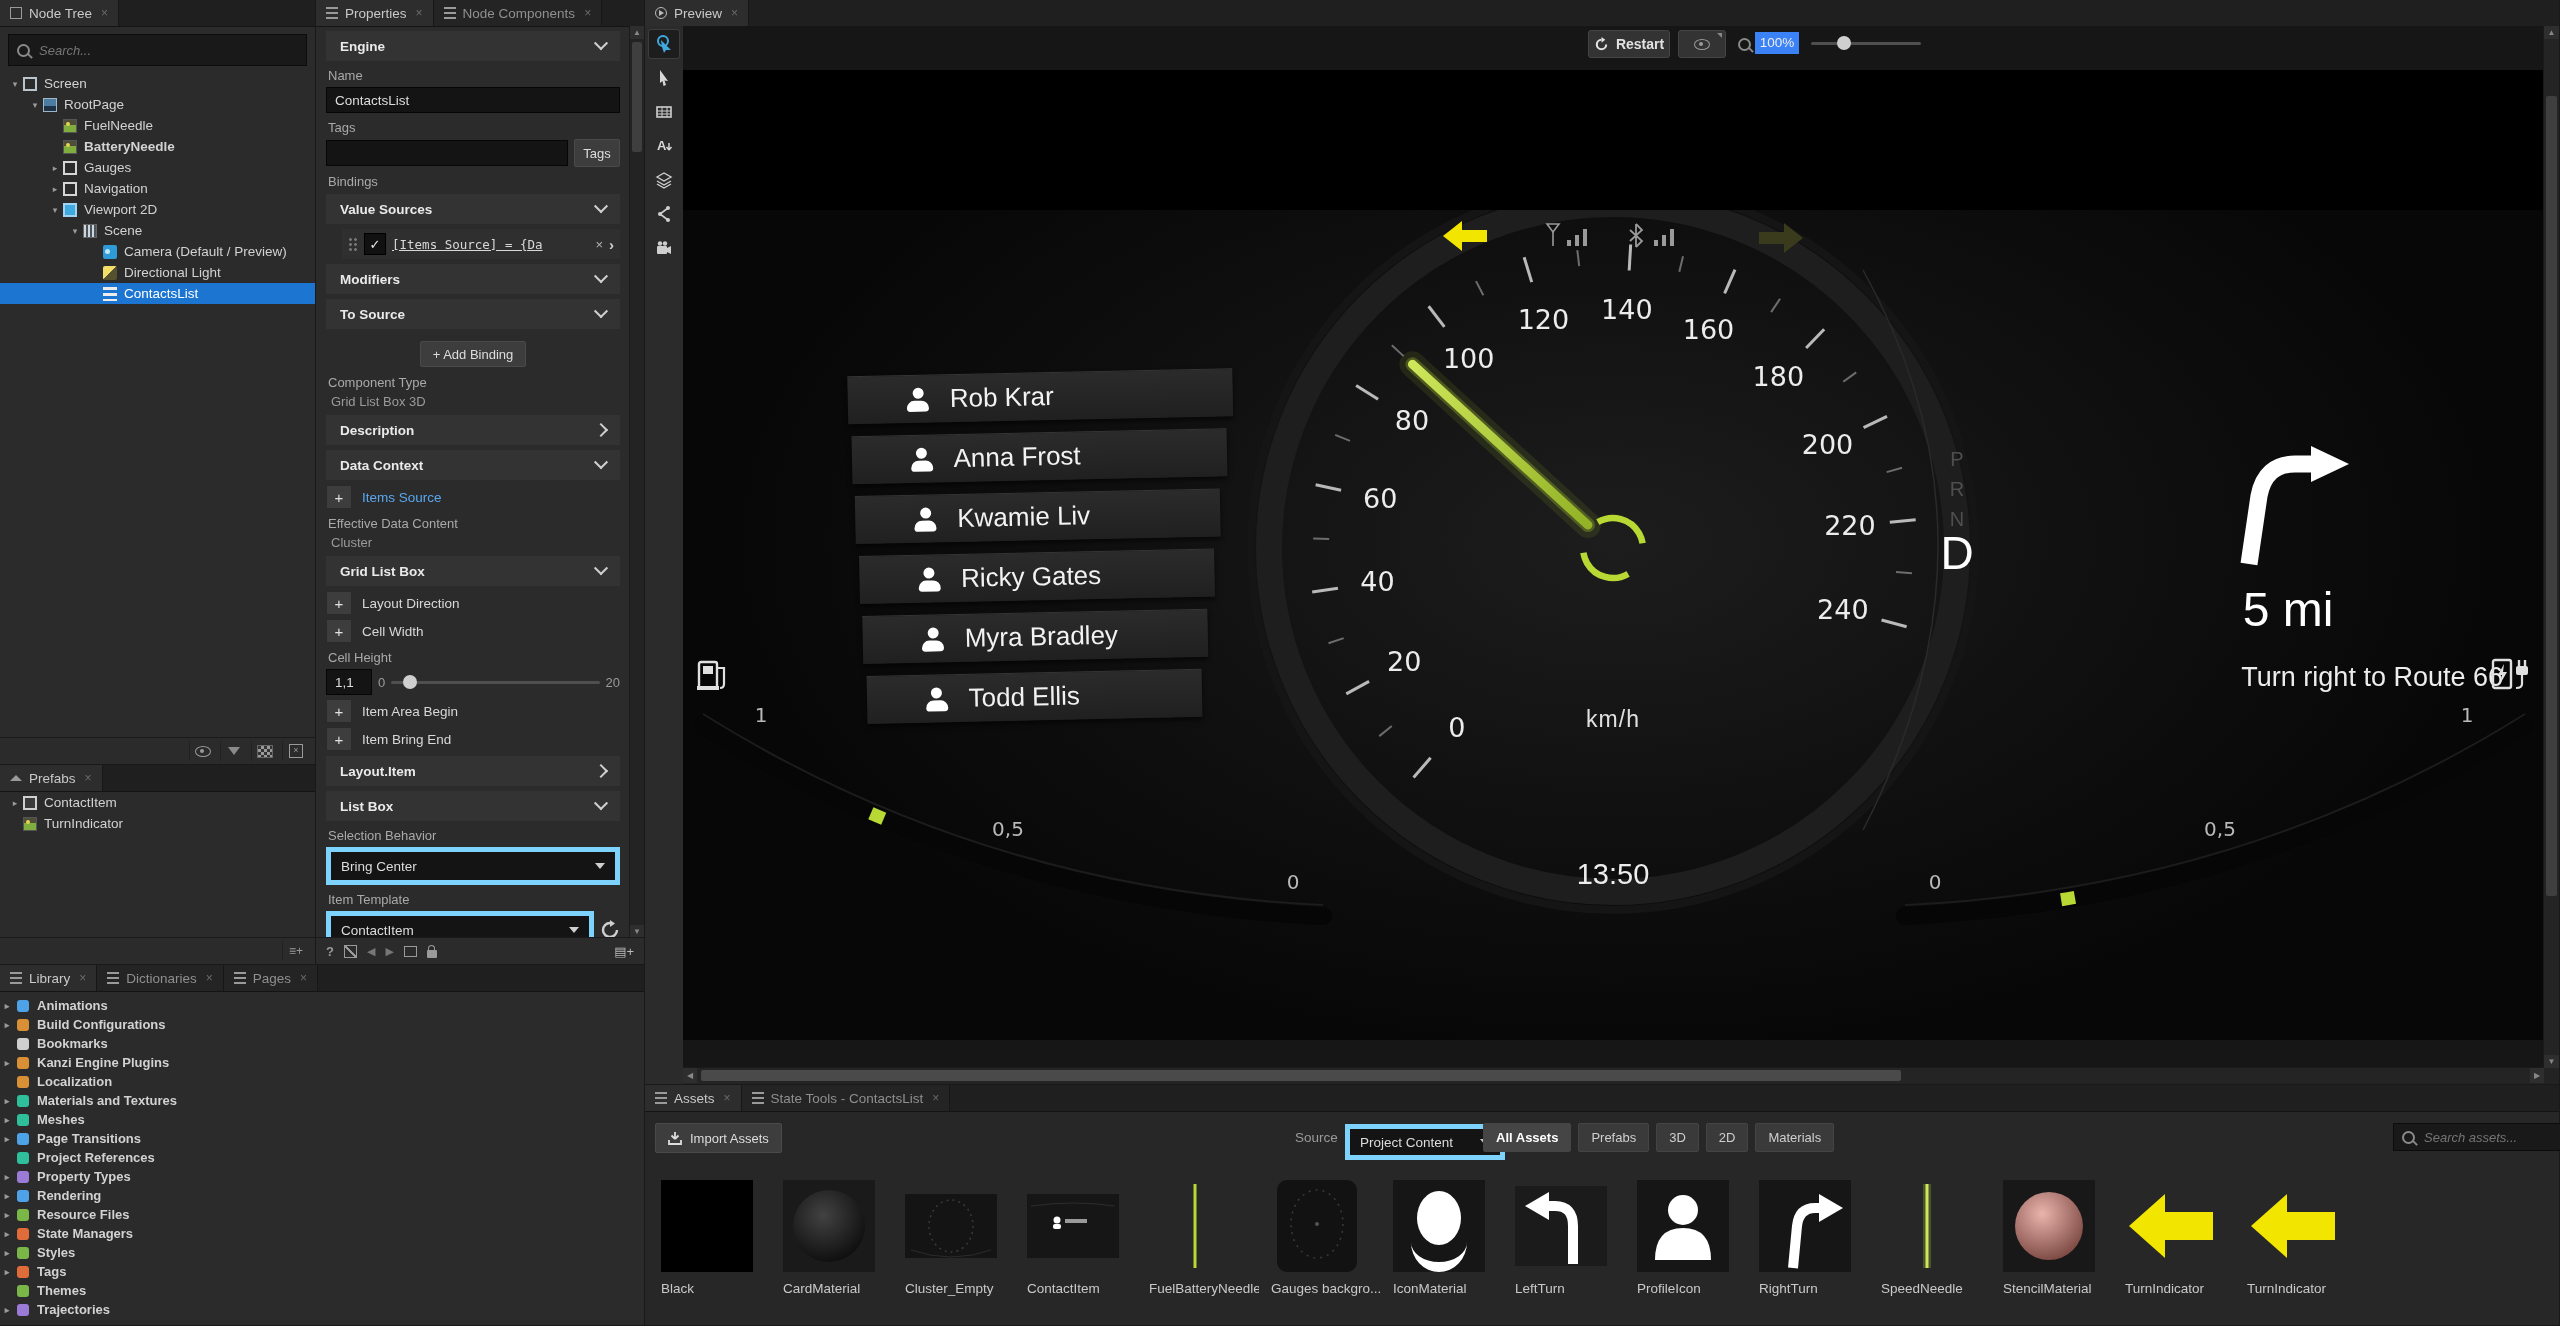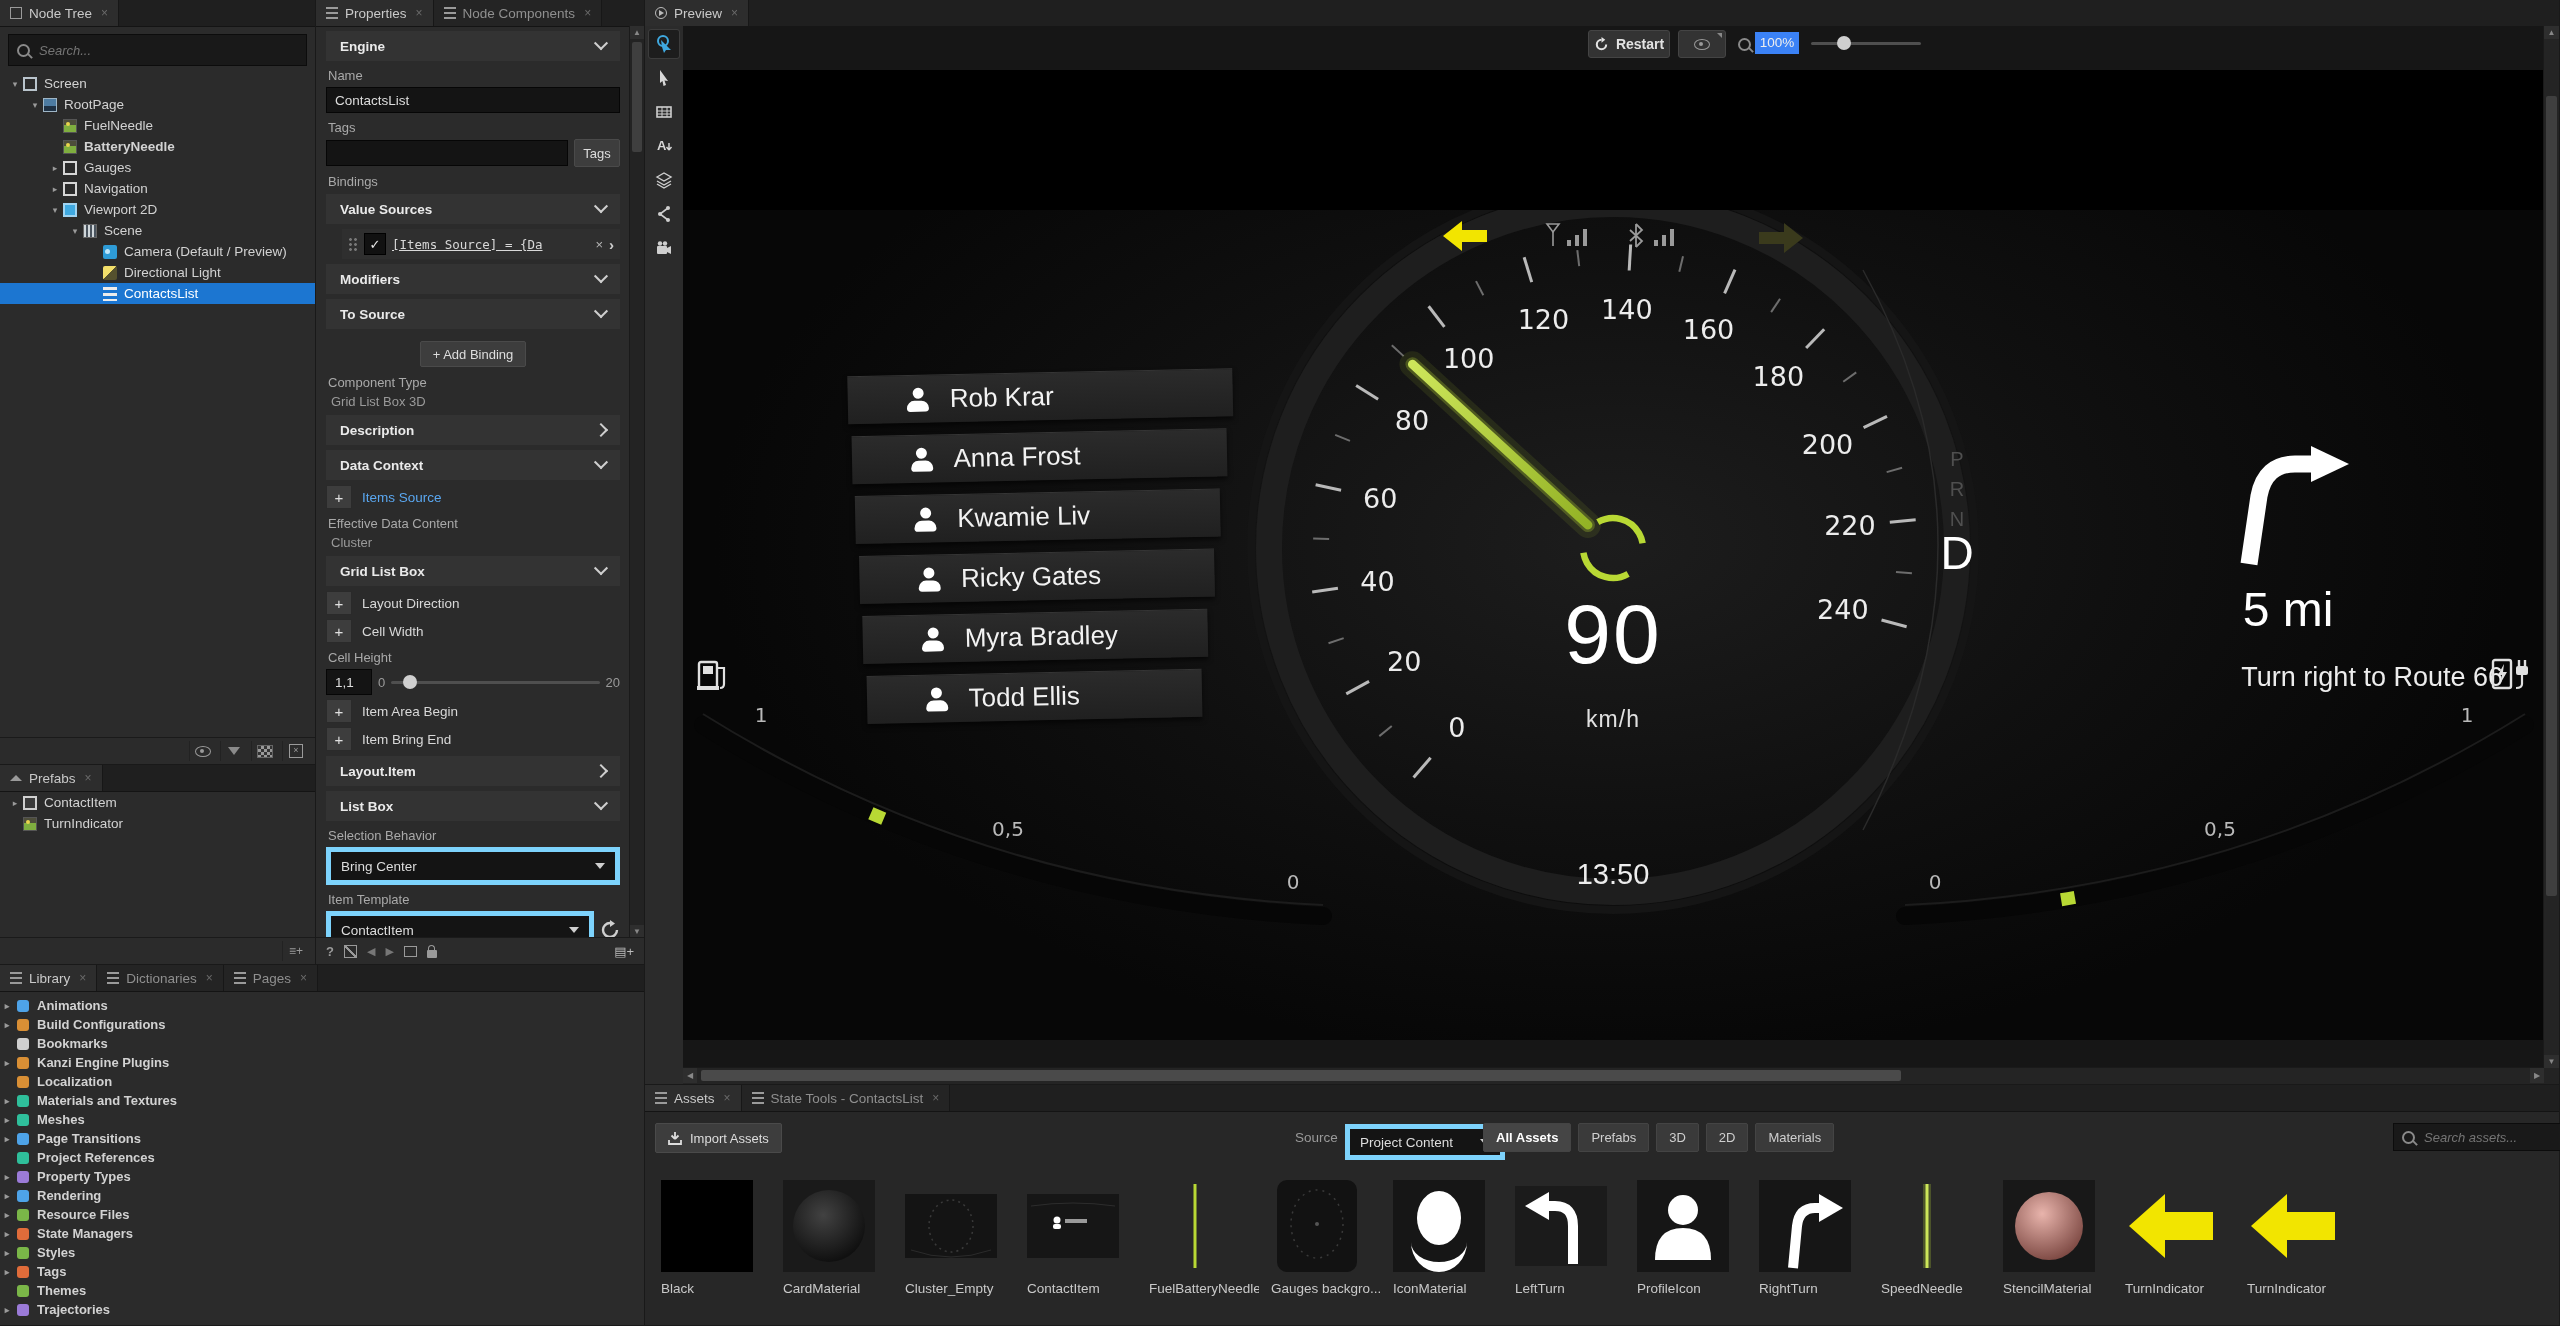--- a/index.html
+++ b/index.html
@@ -634,21 +634,20 @@
             <div class="crow" style="width: 345px; margin-left: 10px;">
               <span class="pico"></span>
               <span class="cname">Myra Bradley</span>
             </div>
             <div class="crow" style="width: 335px; margin-left: 12.5px;">
               <span class="pico"></span>
               <span class="cname">Todd Ellis</span>
             </div>
           </div>
 
-        <div class="bigspeed">90</div>
         <div class="speedunit">km/h</div>
         <div class="clock">13:50</div>
 
         <div id="gear-prn">
             <div class="gearletter" style="top: 238px;">P</div>
             <div class="gearletter" style="top: 268px;">R</div>
             <div class="gearletter" style="top: 298px;">N</div>
           </div>
         <div class="gearactive">D</div>
 

